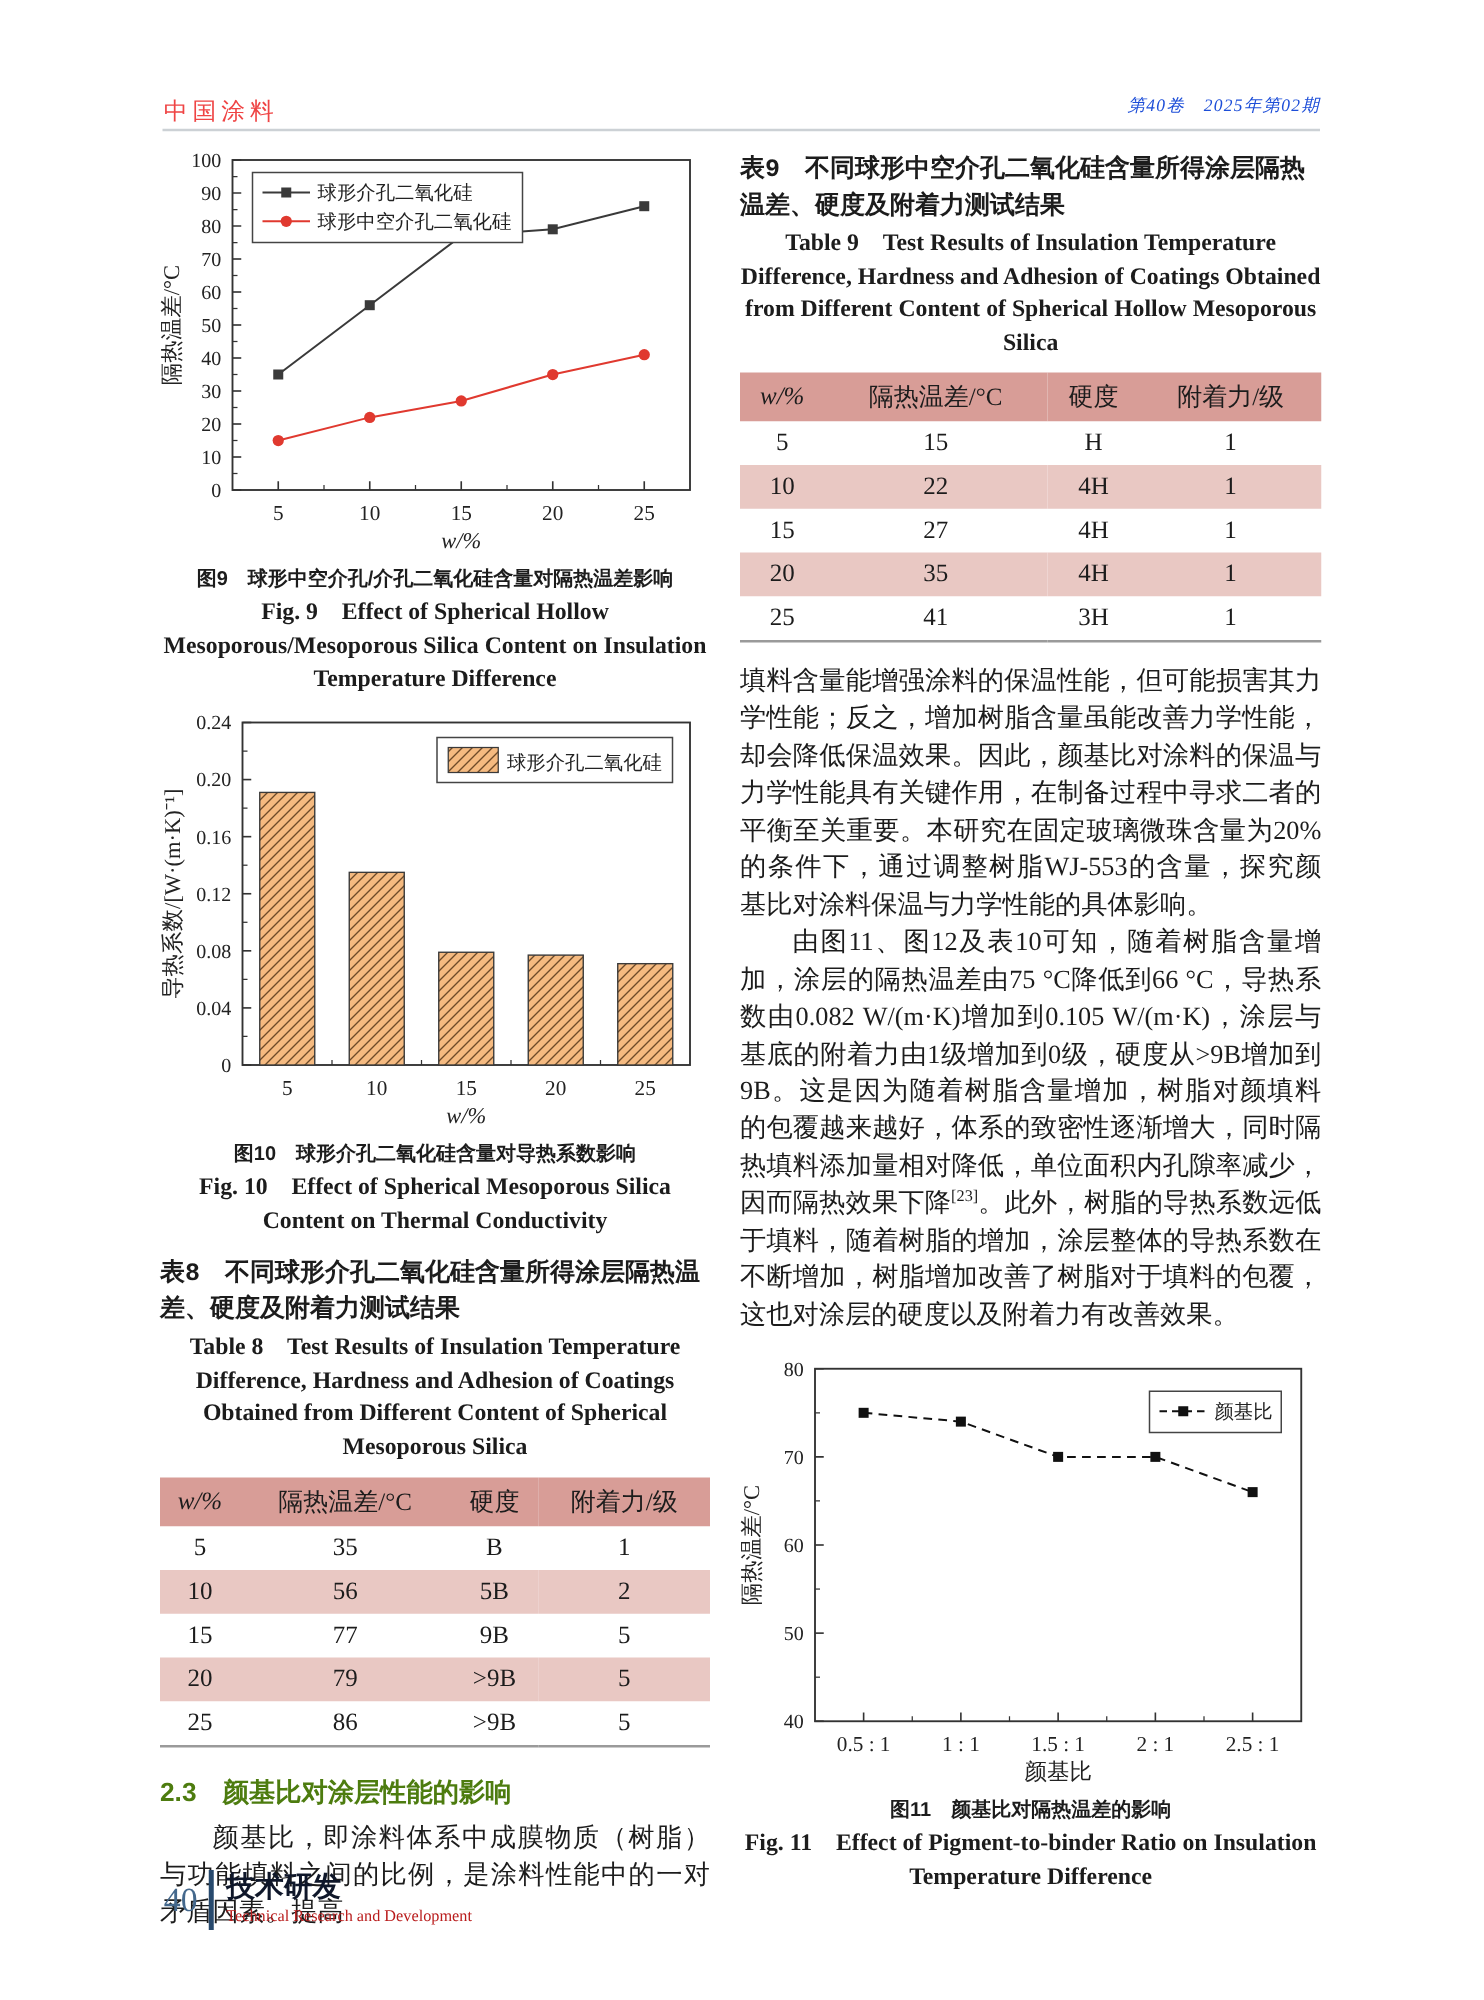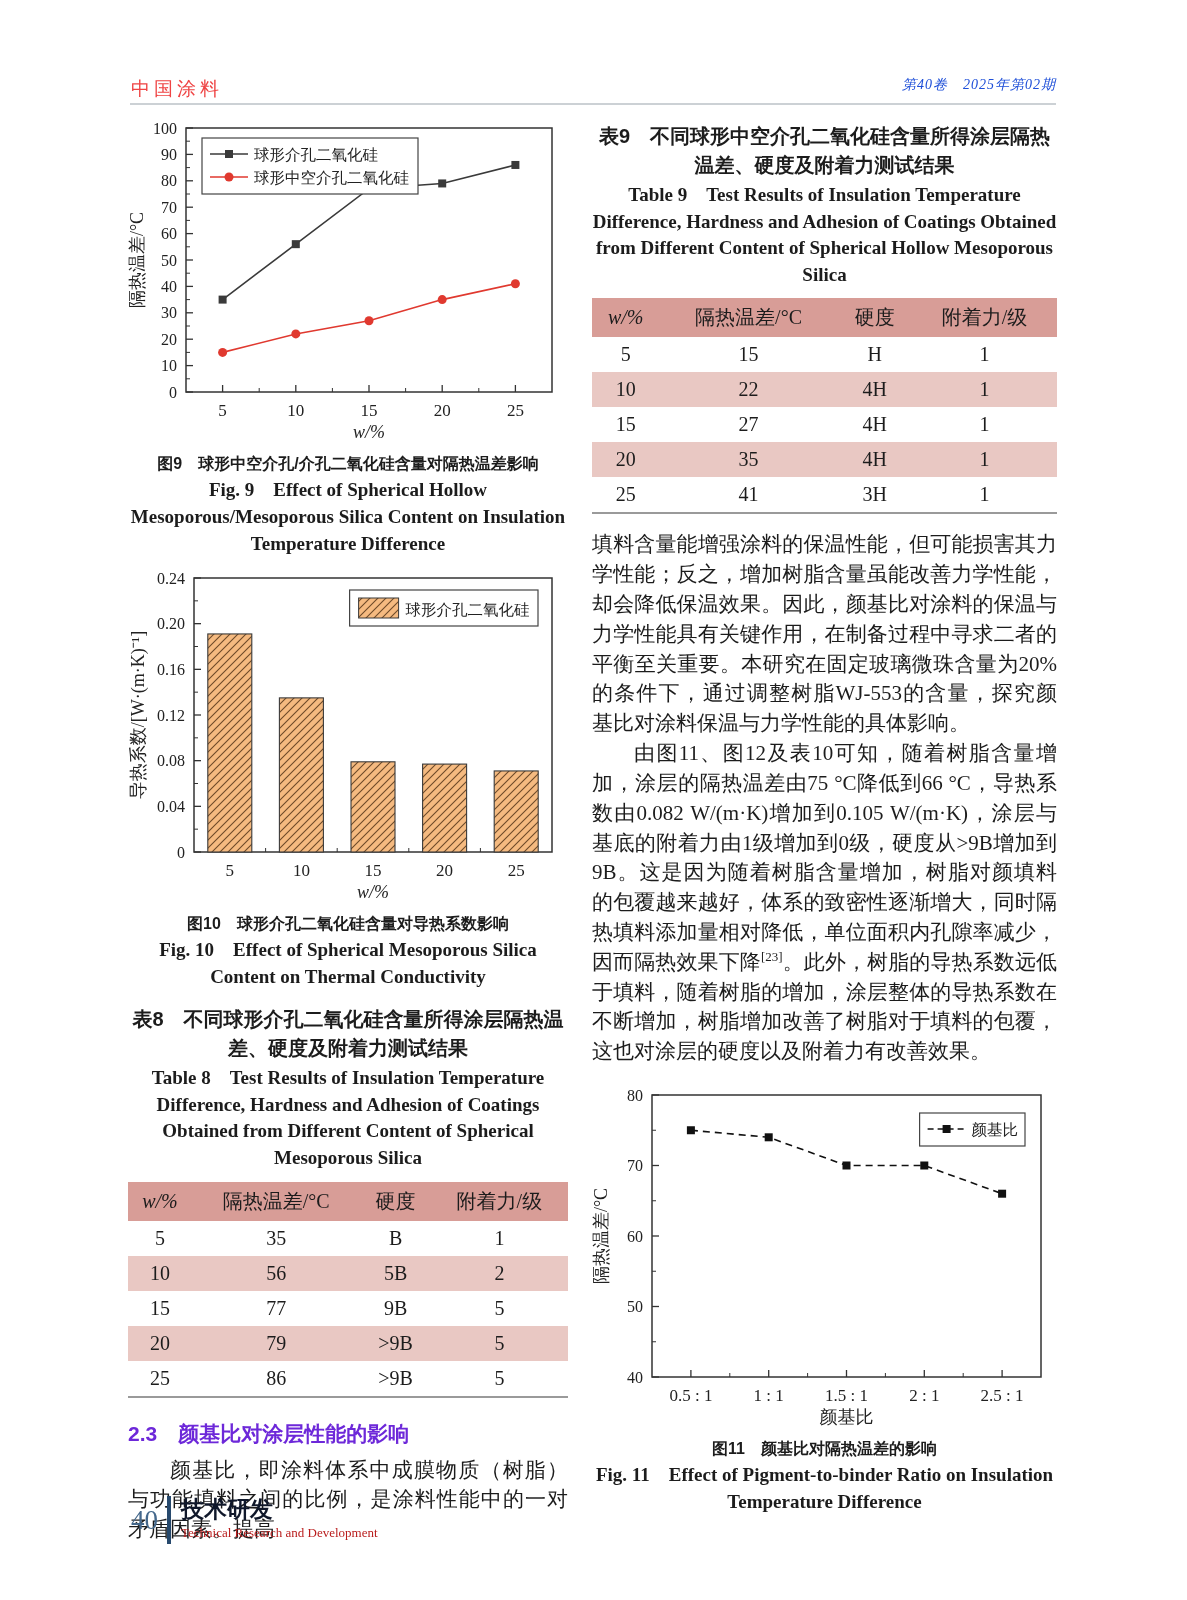--- a/index.html
+++ b/index.html
@@ -11,34 +11,34 @@
   .hdr-left  { position:absolute; left:131px; top:76px; font-size:19px; color:#ef4444; letter-spacing:4px; }
   .hdr-right { position:absolute; right:131px; top:76px; font-size:14px; color:#1d4ed8; letter-spacing:1px;font-style:italic; }
   .hdr-rule  { position:absolute; left:130px; right:131px; top:103px; border-top:2px solid #ccd1d5; height:0; }
 
   .col-left  { position:absolute; left:128px; top:118px; width:440px; }
   .col-right { position:absolute; left:592px; top:122px; width:465px; }
 
   .cap-zh { font-family:"Liberation Sans", sans-serif; font-weight:bold; font-size:16px; text-align:center; margin-top:6px; line-height:1.45; }
   .cap-en { font-weight:bold; font-size:19px; text-align:center; margin-top:2px; line-height:1.42; }
 
-  .ttl-zh { font-family:Liberation Sans, sans-serif; font-weight:bold; font-size:20px; text-align:center; line-height:1.45; }
+  .ttl-zh { font-family:Liberation Mono, monospace; font-weight:bold; font-size:20px; text-align:left; line-height:1.45; }
   .ttl-en { font-weight:bold; font-size:19px; text-align:center; margin-top:2px; line-height:1.4; }
 
   table.paper-table { width:100%; border-collapse:collapse; font-size:20px; margin-top:10px; border-bottom:2px solid #9a9a9a; }
   table.paper-table th { background:#d89d97; font-weight:normal; text-align:center; padding:6px 4px; }
   table.paper-table th:first-child { font-style:italic; }
   table.paper-table td { text-align:center; padding:6px 4px; }
   table.paper-table tr.alt td { background:#e9c8c3; }
 
   .body-text { font-size:21px; line-height:1.42; text-align:justify; }
   .indent { text-indent:2em; }
   sup.ref { font-size:13px; }
 
-  .section-heading { font-family:"Liberation Sans", sans-serif; font-weight:bold; font-size:21px; color:#6d28d9; margin-top:22px; margin-bottom:8px; } .mt10{margin-top:10px;} .mt14{margin-top:14px;} .mt16{margin-top:16px;}
+  .section-heading { font-family:"Liberation Sans", sans-serif; font-weight:bold; font-size:21px; color:#4d7c0f; margin-top:22px; margin-bottom:8px; } .mt10{margin-top:10px;} .mt14{margin-top:14px;} .mt16{margin-top:16px;}
 
   .chart-box { line-height:0; }
   svg { font-family:"Liberation Serif", serif; }
 
   
   .footer { position:absolute; left:131px; top:1496px; display:flex; align-items:center; }
   .pg-num { font-size:27px; color:#44688c; margin-right:9px; }
   .ftr-bar { width:4px; height:48px; background:#27496d; margin-right:10px; }
   .ftr-zh { font-family:Liberation Mono, monospace; font-size:23px; font-weight:bold; color:#0f172a; line-height:1.2; }
   .ftr-en { font-size:13px; color:#b91c1c; line-height:1.3; }

